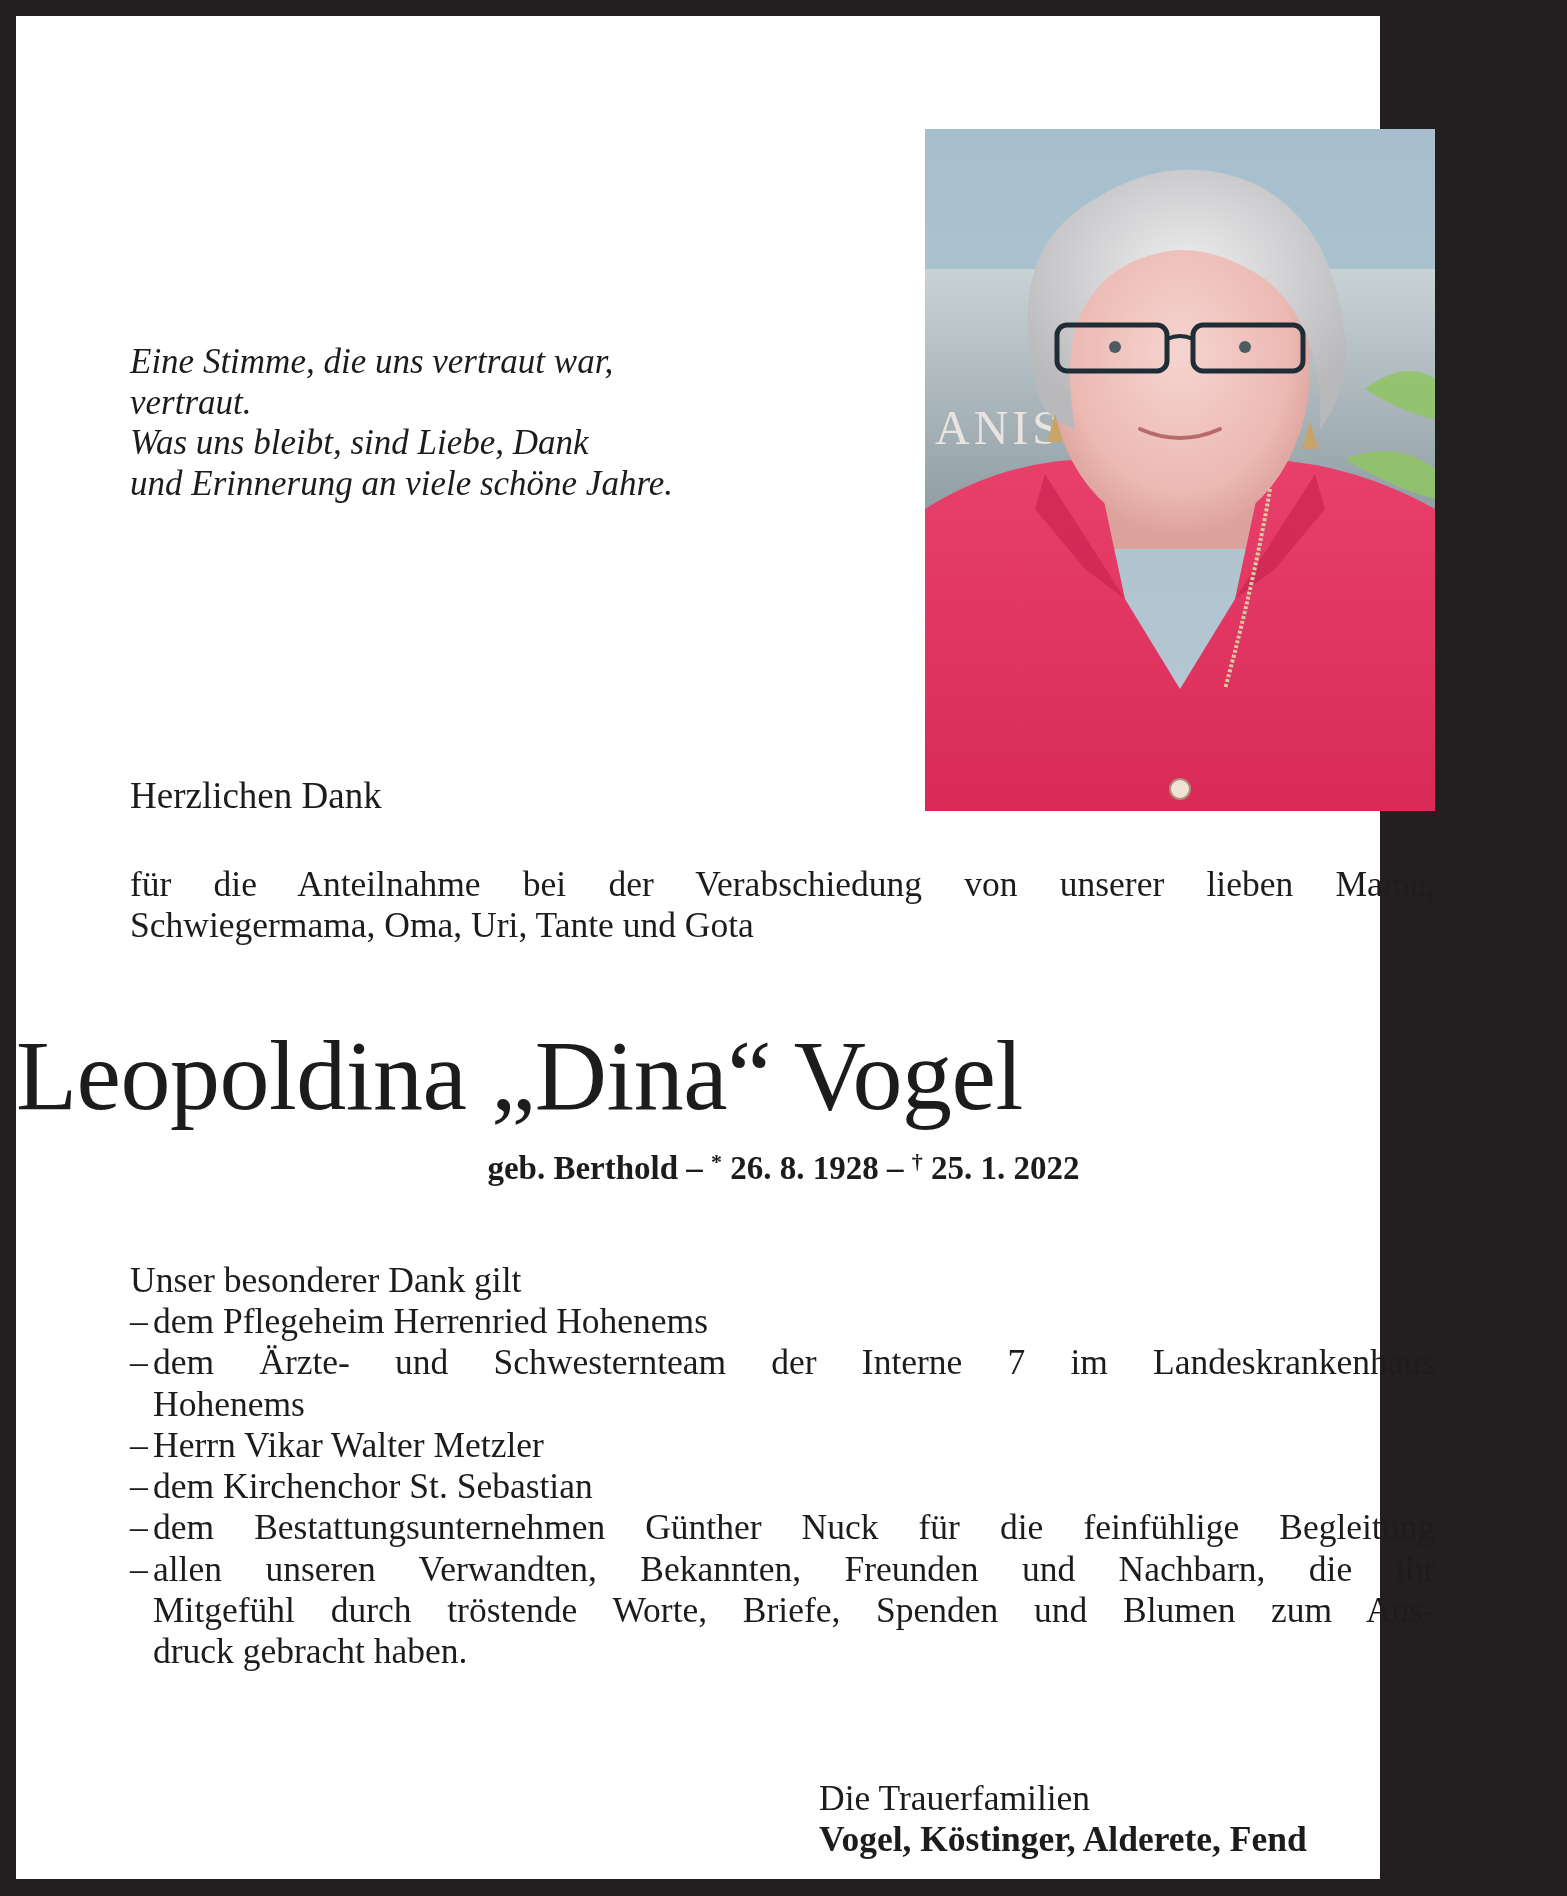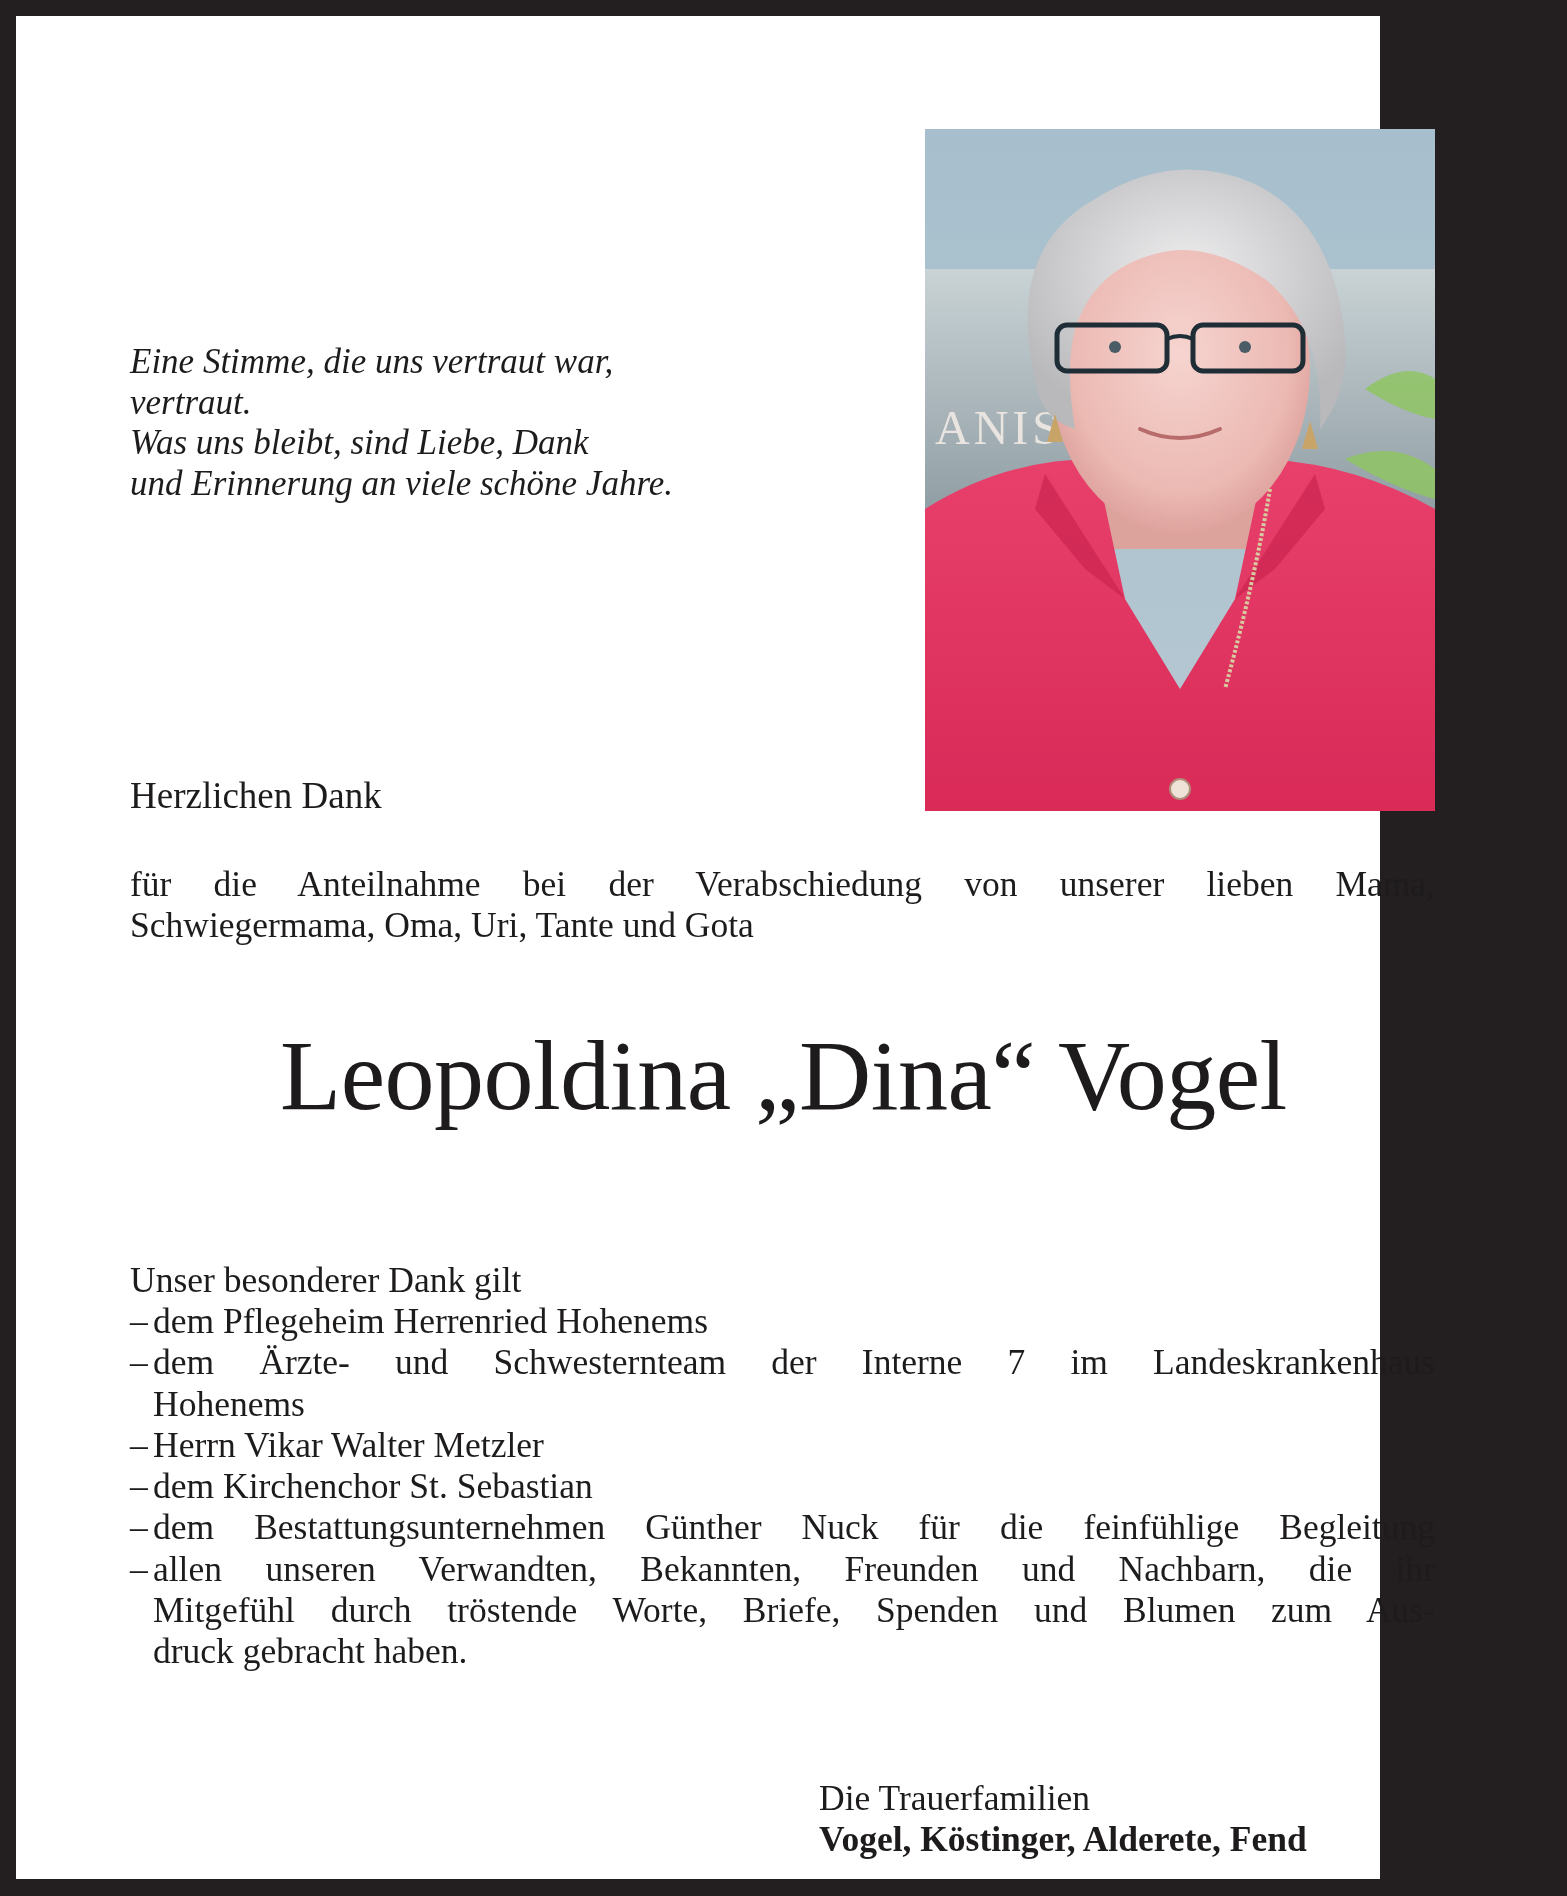--- a/index.html
+++ b/index.html
@@ -56,21 +56,21 @@
     display: block;
     text-align: justify;
     text-align-last: justify;
   }
   .intro .line2 { display: block; }
 
   
   .name {
     left: 0; top: 1000px;
     width: 1535px;
-    text-align: center;
+    text-align: left;
     font-size: 100px;
     line-height: 120px;
     white-space: nowrap;
     letter-spacing: -0.5px;
   }
   .dates {
     left: 0; top: 1126px;
     width: 1535px;
     text-align: center;
     font-size: 33px;
@@ -188,20 +188,23 @@
   </div>
 
   <div class="abs thanks-title">Herzlichen Dank</div>
 
   <div class="abs intro">
     <span class="line1">für die Anteilnahme bei der Verabschiedung von unserer lieben Mama,</span>
     <span class="line2">Schwiegermama, Oma, Uri, Tante und Gota</span>
   </div>
 
   <div class="abs name">Leopoldina „Dina“ Vogel</div>
+  <div class="abs dates">
+    <span>geb. Berthold</span><span> – </span><sup>*</sup><span> 26. 8. 1928</span><span> – </span><sup>†</sup><span> 25. 1. 2022</span>
+  </div>
 
   <div class="abs special-title">Unser besonderer Dank gilt</div>
   <ul class="abs list">
     <li>
       <span class="dash">–</span>
       <span class="l">dem Pflegeheim Herrenried Hohenems</span>
     </li>
     <li>
       <span class="dash">–</span>
       <span class="j">dem Ärzte- und Schwesternteam der Interne 7 im Landeskrankenhaus</span>

